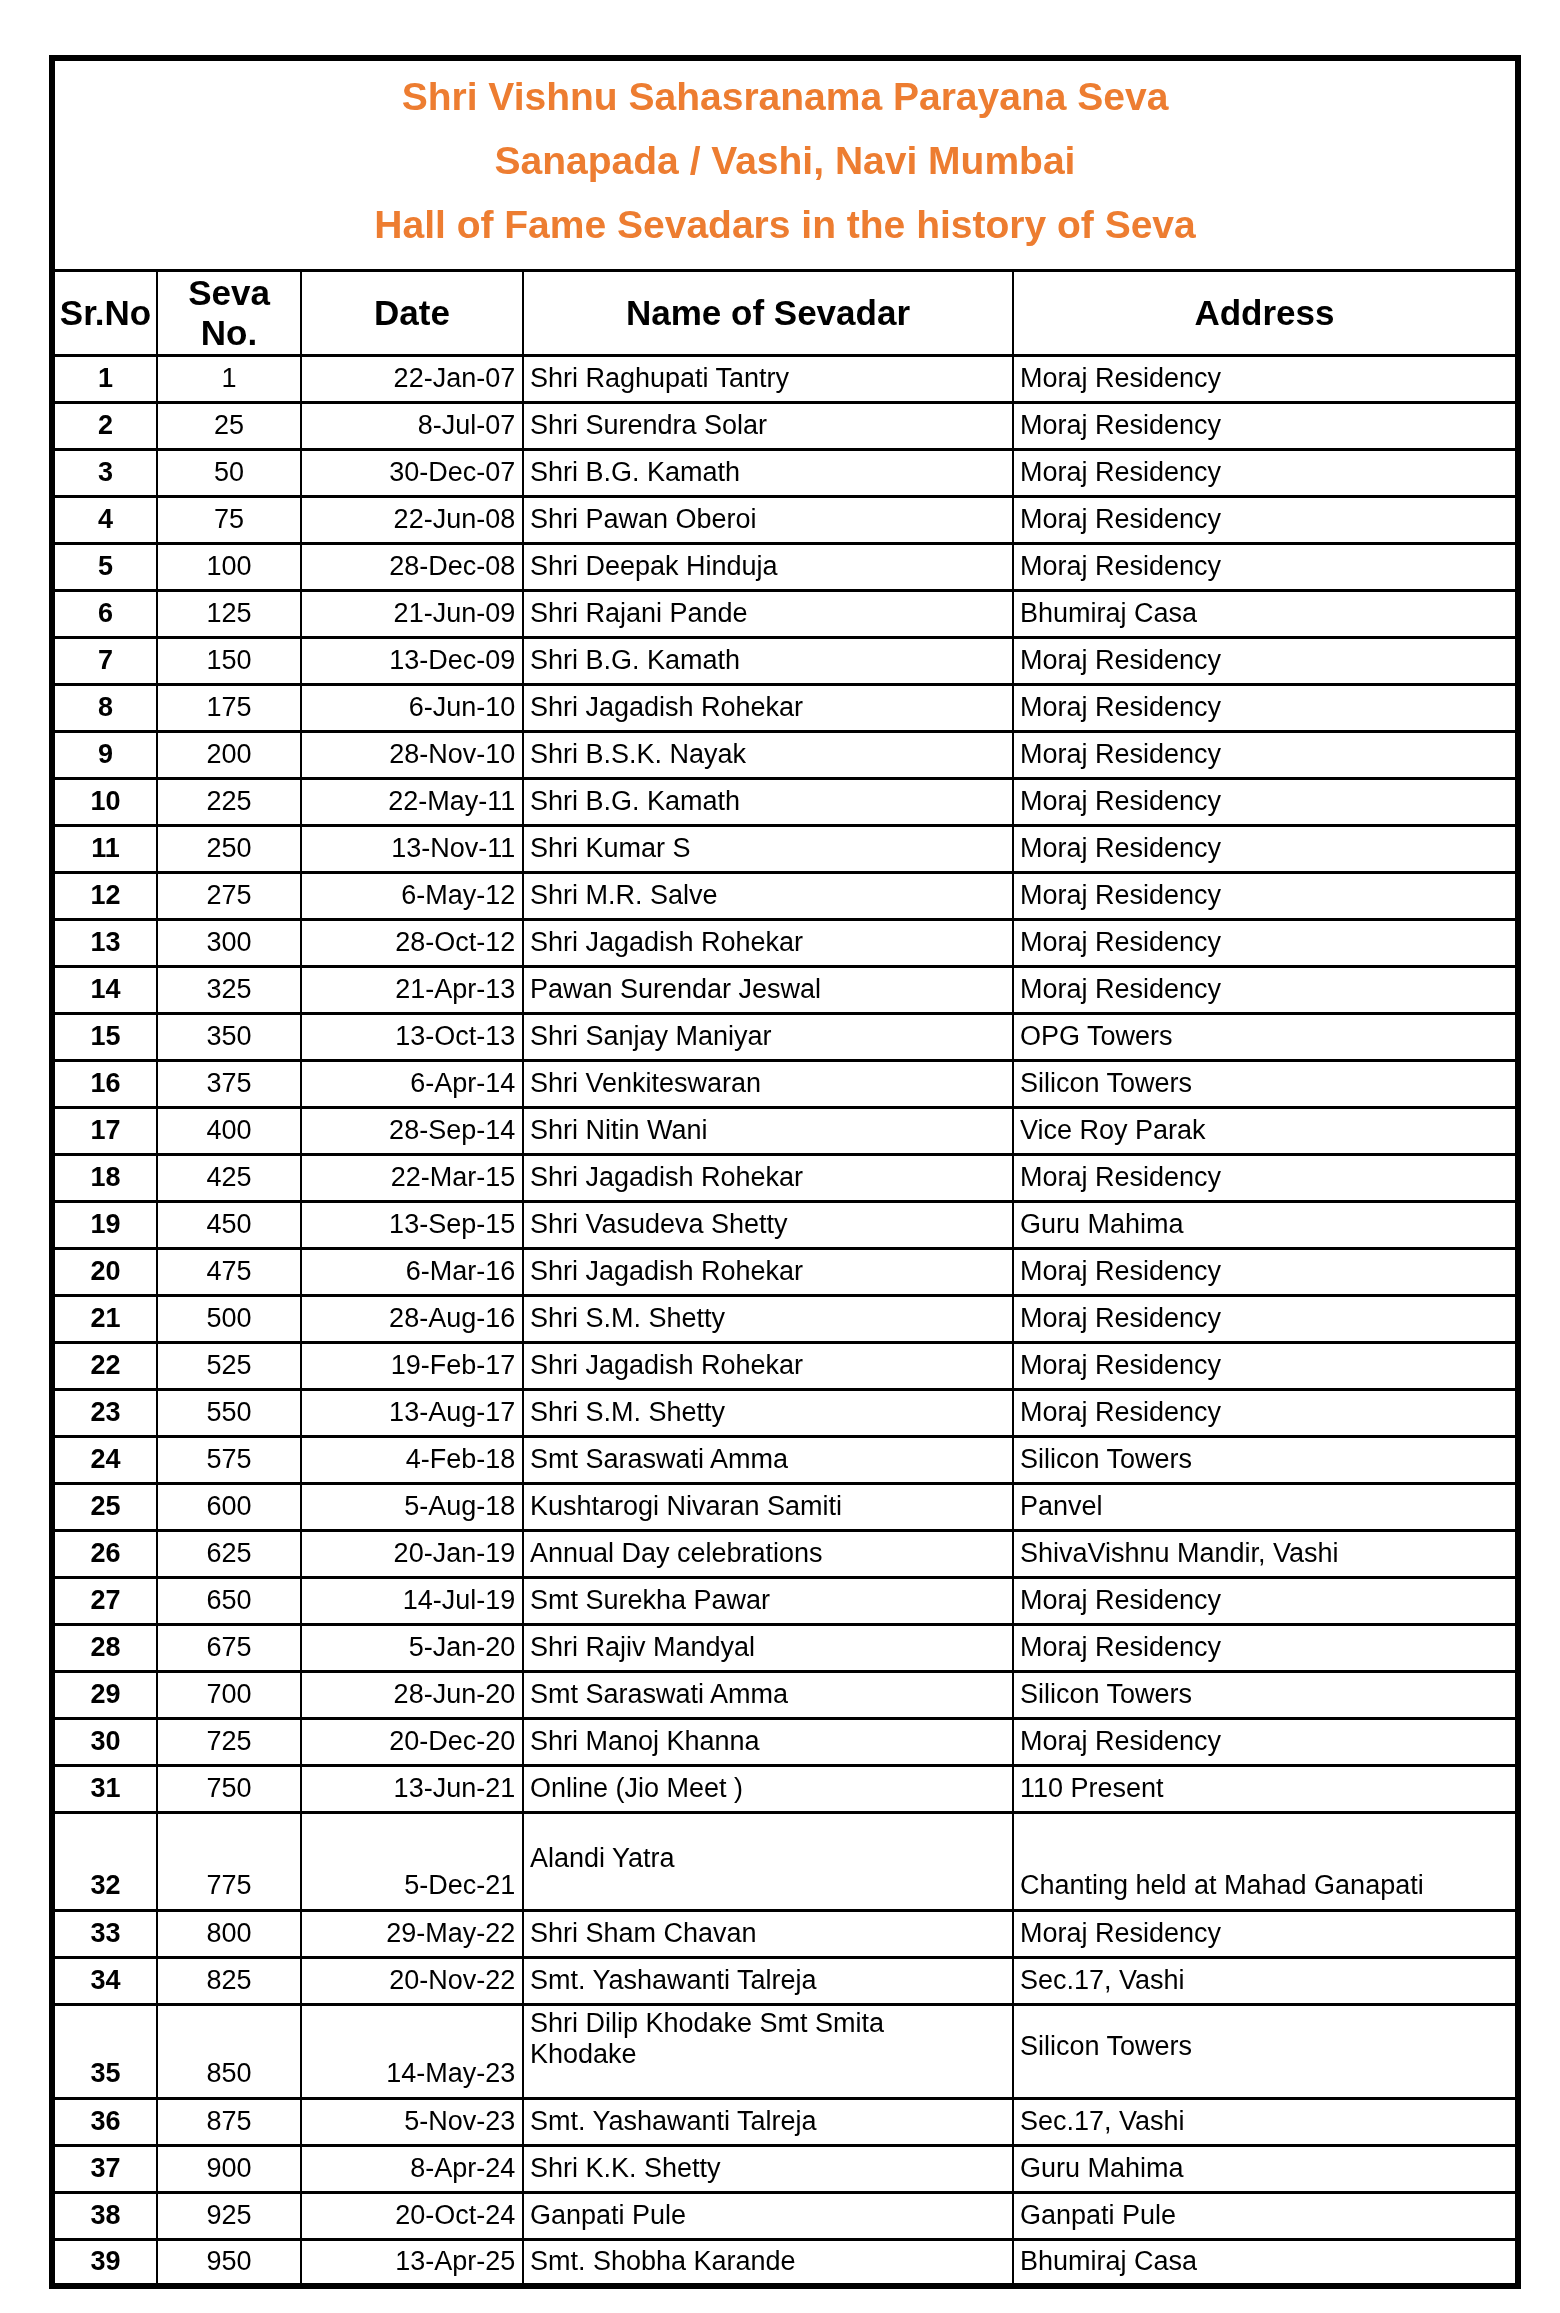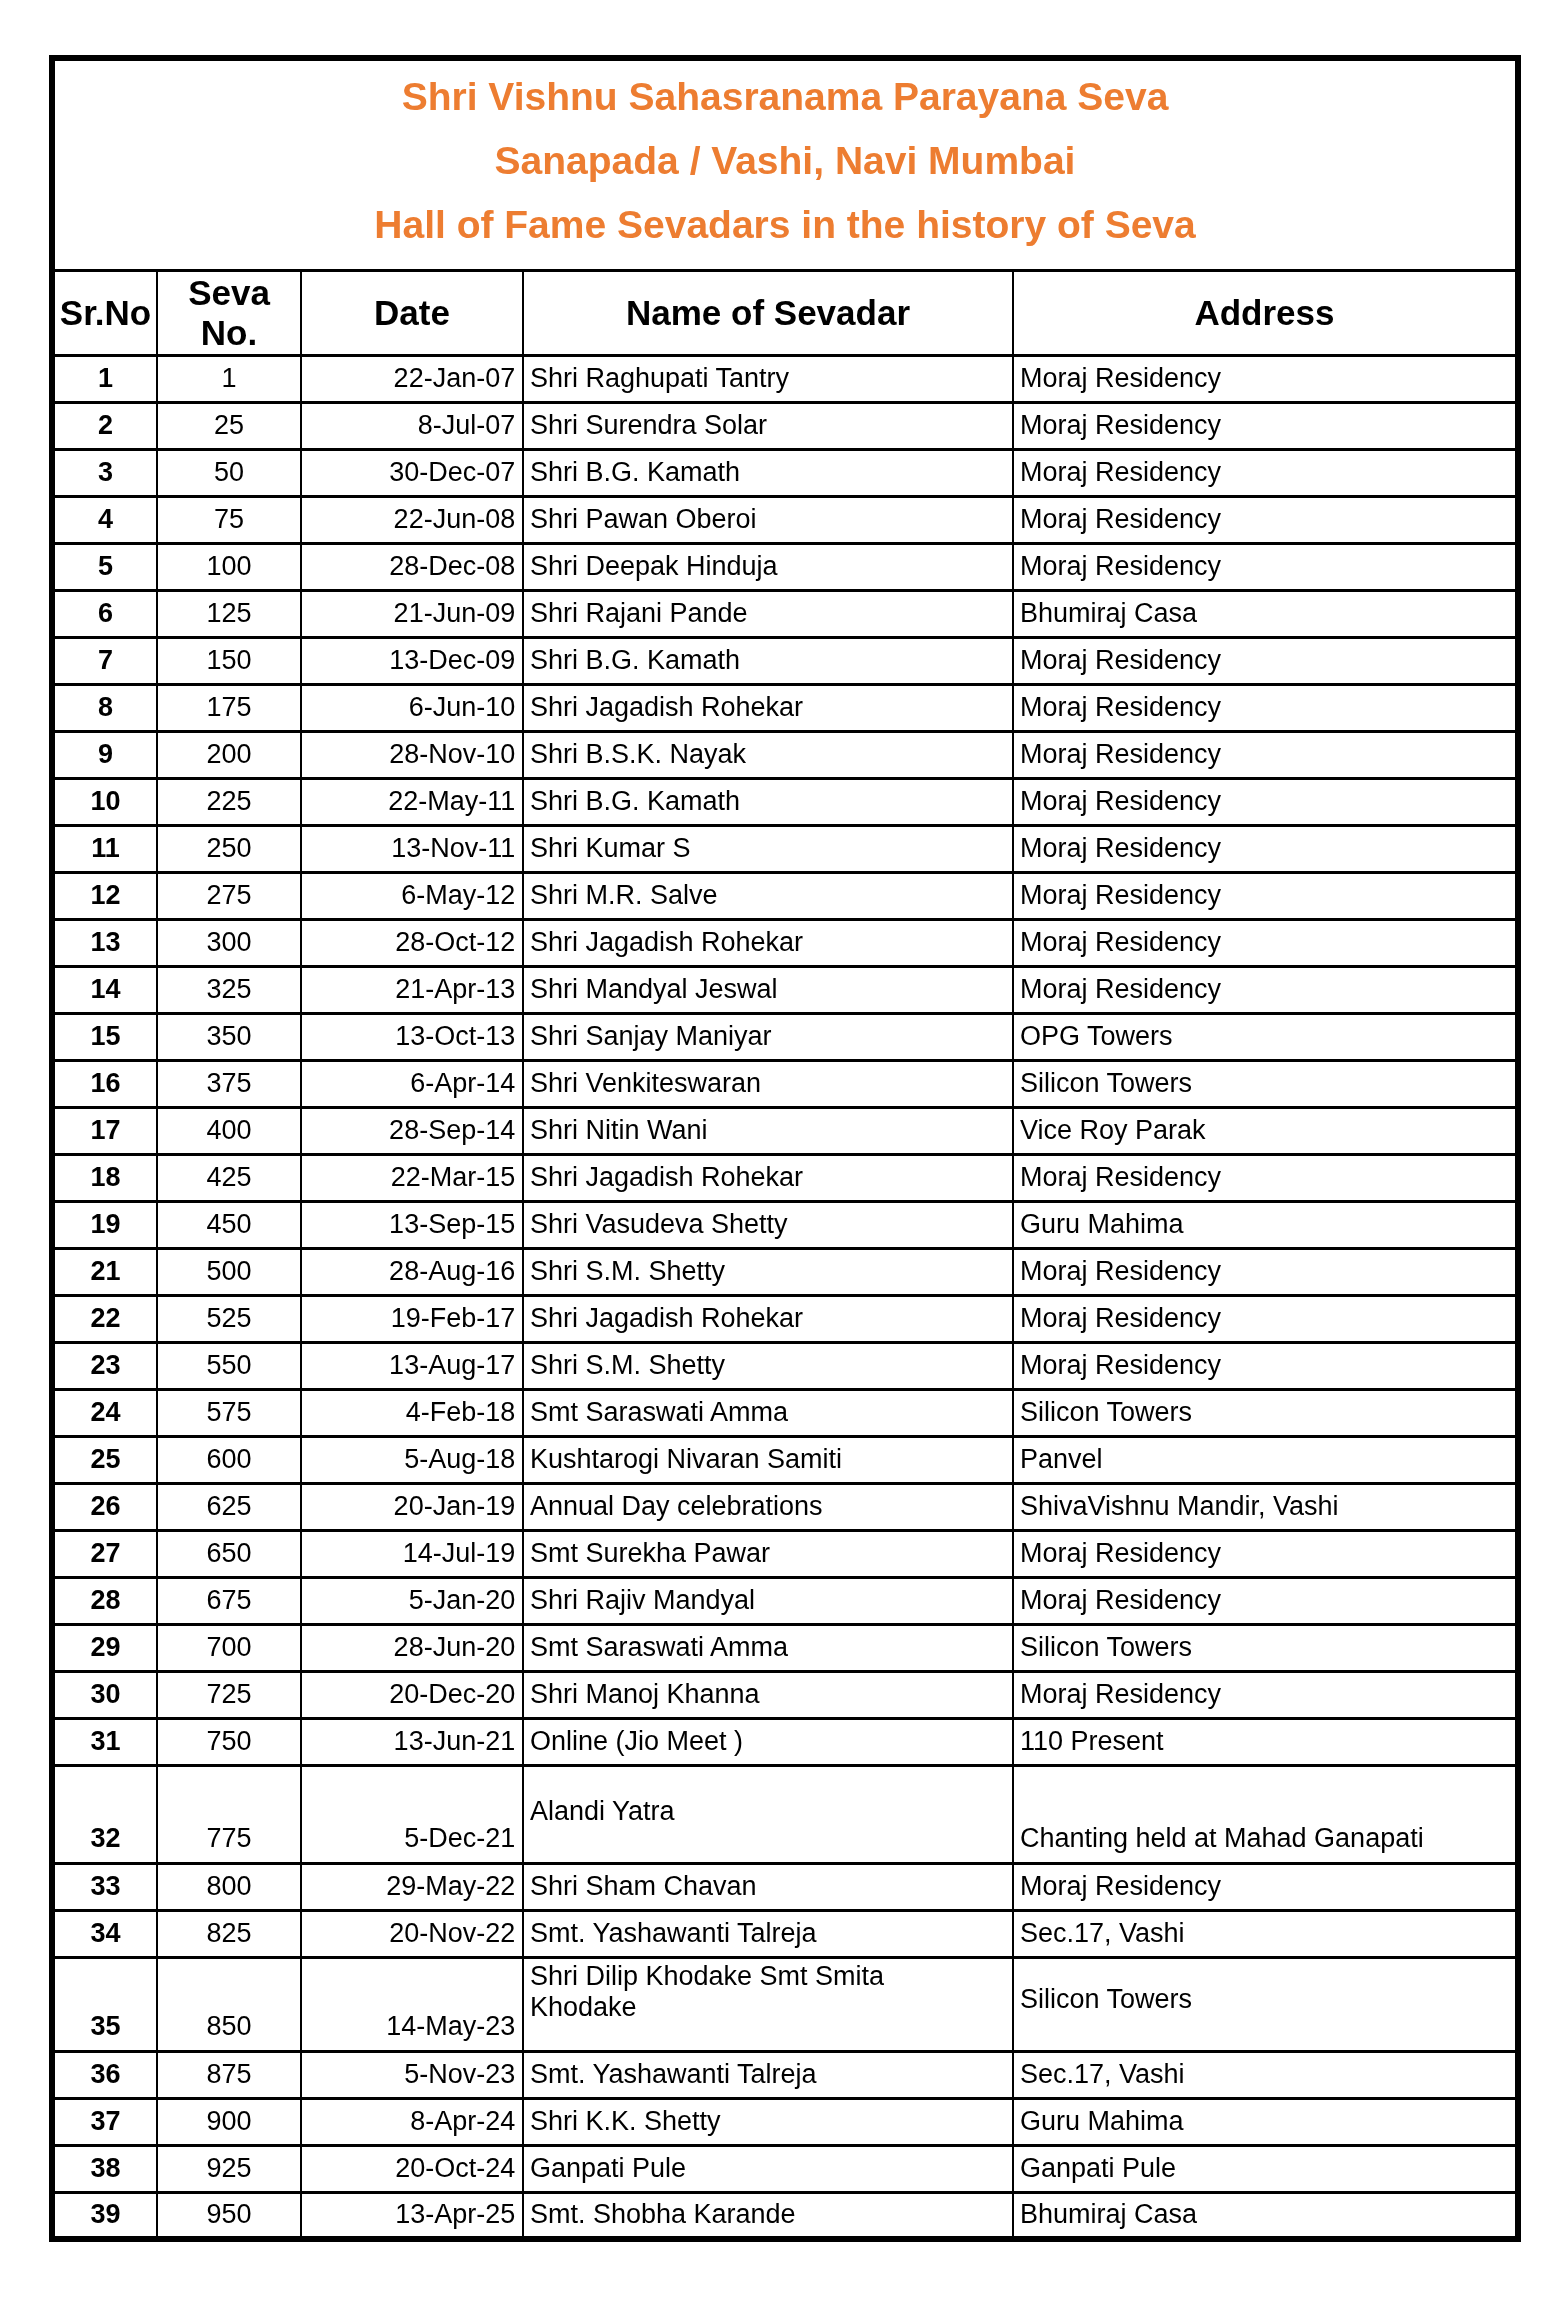--- a/index.html
+++ b/index.html
@@ -197,21 +197,21 @@
           <td class="col-sr">13</td>
           <td class="col-seva">300</td>
           <td class="col-date">28-Oct-12</td>
           <td class="col-name">Shri Jagadish Rohekar</td>
           <td class="col-addr">Moraj Residency</td>
         </tr>
         <tr>
           <td class="col-sr">14</td>
           <td class="col-seva">325</td>
           <td class="col-date">21-Apr-13</td>
-          <td class="col-name">Shri Mandyal Jeswal</td>
+          <td class="col-name">Pawan Surendar Jeswal</td>
           <td class="col-addr">Moraj Residency</td>
         </tr>
         <tr>
           <td class="col-sr">15</td>
           <td class="col-seva">350</td>
           <td class="col-date">13-Oct-13</td>
           <td class="col-name">Shri Sanjay Maniyar</td>
           <td class="col-addr">OPG Towers</td>
         </tr>
         <tr>
@@ -234,20 +234,27 @@
           <td class="col-date">22-Mar-15</td>
           <td class="col-name">Shri Jagadish Rohekar</td>
           <td class="col-addr">Moraj Residency</td>
         </tr>
         <tr>
           <td class="col-sr">19</td>
           <td class="col-seva">450</td>
           <td class="col-date">13-Sep-15</td>
           <td class="col-name">Shri Vasudeva Shetty</td>
           <td class="col-addr">Guru Mahima</td>
+        </tr>
+        <tr>
+          <td class="col-sr">20</td>
+          <td class="col-seva">475</td>
+          <td class="col-date">6-Mar-16</td>
+          <td class="col-name">Shri Jagadish Rohekar</td>
+          <td class="col-addr">Moraj Residency</td>
         </tr>
         <tr>
           <td class="col-sr">21</td>
           <td class="col-seva">500</td>
           <td class="col-date">28-Aug-16</td>
           <td class="col-name">Shri S.M. Shetty</td>
           <td class="col-addr">Moraj Residency</td>
         </tr>
         <tr>
           <td class="col-sr">22</td>

